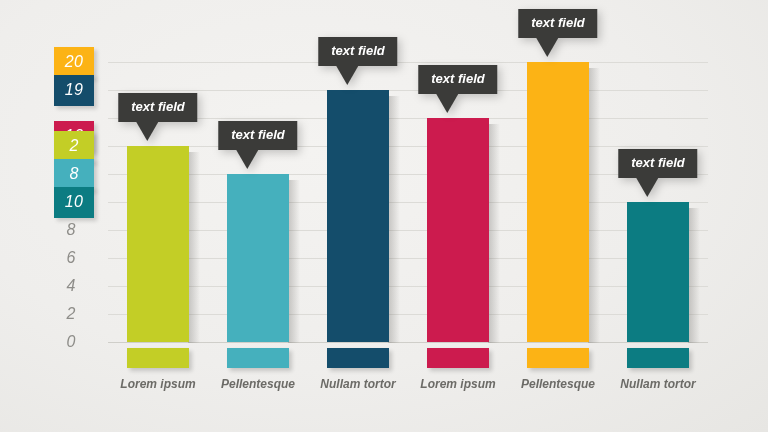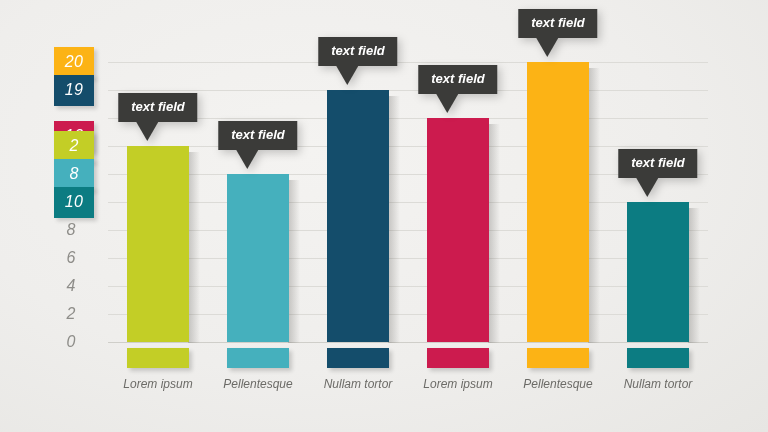--- a/index.html
+++ b/index.html
@@ -129,20 +129,21 @@
     border-top: 19px solid #3B3B39;
   }
 
   
   .legend {
     position: absolute;
     left: 108px;
     top: 348px;
     width: 600px;
     height: 72px;
+    font-weight: bold;
   }
   .legend-item {
     position: absolute;
     top: 0;
     text-align: center;
   }
   .legend-swatch {
     position: relative;
     height: 20px;
     box-shadow: 3px 3px 4px rgba(0,0,0,.17);

